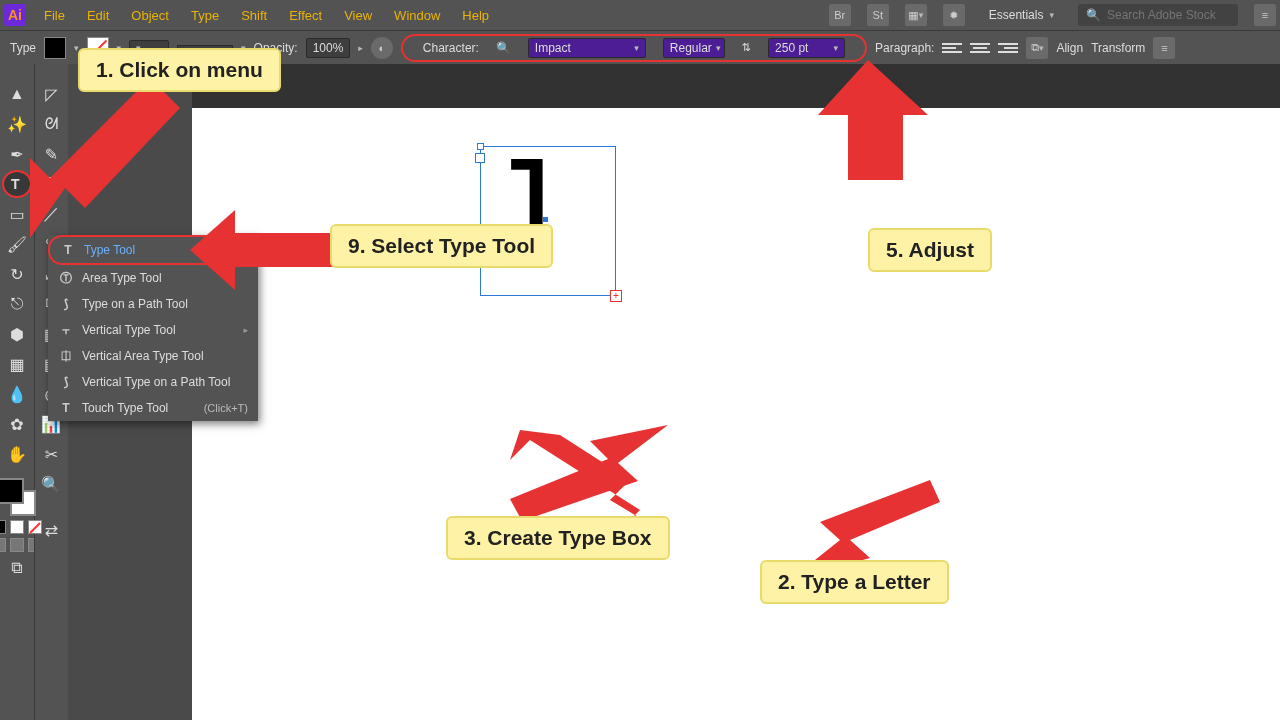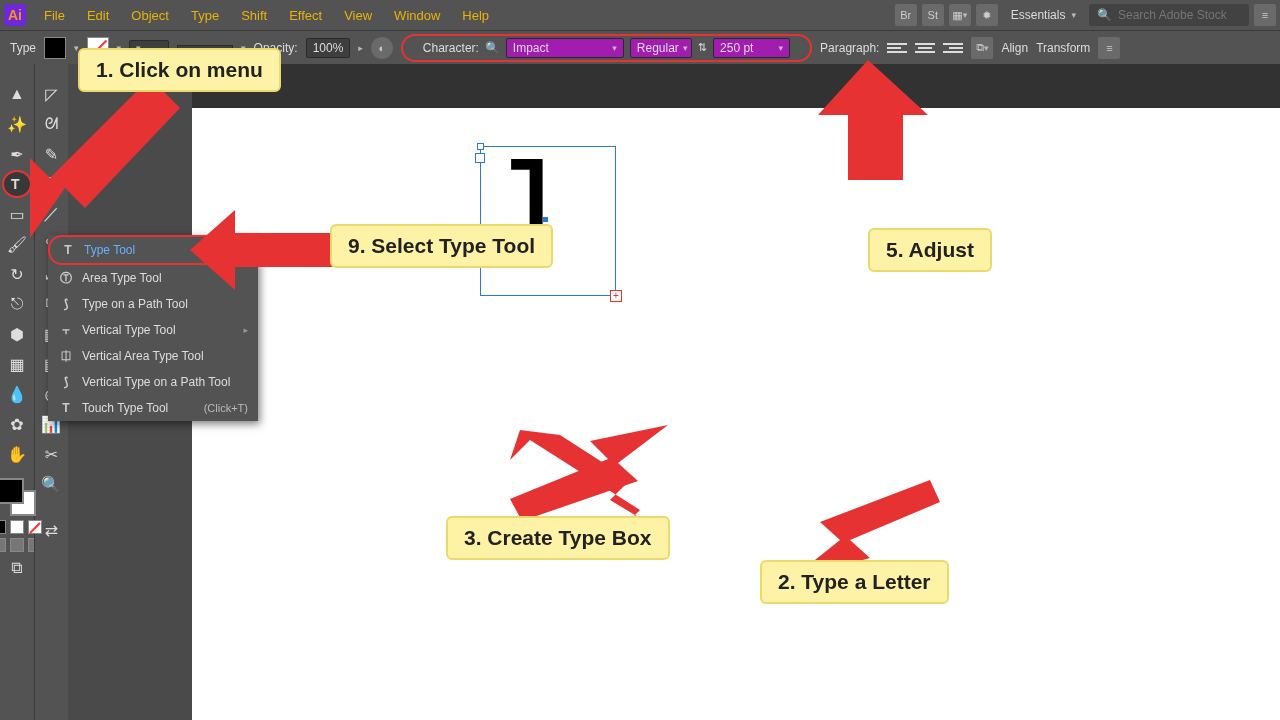--- a/index.html
+++ b/index.html
@@ -2,37 +2,37 @@
 <html><head>
 <meta charset="utf-8">
 <style>
 * { margin: 0; padding: 0; box-sizing: border-box; font-family: -apple-system, "Segoe UI", Arial, sans-serif; }
 body { background: #323232; width: 1280px; height: 720px; overflow: hidden; position: relative; }
 
 
 .menubar { height: 30px; background: #535353; display: flex; align-items: center; padding: 0 4px; gap: 2px; }
 .app-logo { width: 22px; height: 22px; background: #6d28d9; color: #f7931e; font-weight: bold; font-size: 14px; display: flex; align-items: center; justify-content: center; border-radius: 3px; margin-right: 6px; }
 .menu-item { color: #eab308; font-size: 13px; padding: 4px 10px; cursor: pointer; }
-.menubar-right { margin-left: auto; display: flex; align-items: center; gap: 5px; }
+.menubar-right { margin-left: auto; display: flex; align-items: center; gap: 16px; }
 .quick-icon { width: 22px; height: 22px; background: #6a6a6a; color: #ccc; font-size: 11px; display: flex; align-items: center; justify-content: center; border-radius: 2px; cursor: pointer; }
 .workspace-switch { color: #ddd; font-size: 12px; padding: 3px 8px; display: flex; align-items: center; gap: 6px; cursor: pointer; }
 .search-stock { background: #424242; color: #aaa; font-size: 12px; padding: 4px 8px; border-radius: 3px; display: flex; align-items: center; gap: 6px; width: 160px; }
 .search-stock input { background: transparent; border: none; color: #ddd; font-size: 12px; outline: none; width: 100%; }
 .chev { font-size: 9px; color: #bbb; }
 
 
 .options-bar { height: 34px; background: #535353; border-top: 1px solid #3a3a3a; display: flex; align-items: center; padding: 0 10px; gap: 8px; color: #ddd; font-size: 12px; }
 .opt-label { color: #ddd; }
 .swatch-fill { width: 22px; height: 22px; background: #000; border: 1px solid #888; }
 .swatch-stroke { width: 22px; height: 22px; background: #fff; border: 1px solid #888; position: relative; }
 .swatch-stroke::after { content:''; position:absolute; left:-2px; right:-2px; top:50%; border-top:2px solid #f33; transform: rotate(-45deg); }
 .drop-field { background: #3e3e3e; border: 1px solid #2a2a2a; padding: 2px 6px; display: flex; align-items: center; gap: 4px; border-radius: 2px; }
 .num-field { background: #3e3e3e; border: 1px solid #2a2a2a; padding: 2px 6px; width: 56px; color:#ddd; }
-.char-group { display: flex; align-items: center; gap: 6px; border: 2px solid #e63232; border-radius: 18px; padding: 2px 20px; }
-.char-group .drop-field { background: #a21caf; }
+.char-group { display: flex; align-items: center; gap: 17px; border: 2px solid #e63232; border-radius: 18px; padding: 2px 20px; }
+.char-group .drop-field { background: #4c1d95; }
 .align-btn { width: 20px; height: 20px; display: flex; flex-direction: column; justify-content: center; gap: 2px; cursor: pointer; }
 .align-btn span { height: 2px; background: #ddd; }
 
 
 .left-area { position: absolute; left: 0; top: 64px; bottom: 0; display: flex; }
 .tool-col { width: 34px; background: #535353; display: flex; flex-direction: column; align-items: center; padding-top: 18px; gap: 6px; }
 .tool-col + .tool-col { border-left: 1px solid #3a3a3a; }
 .tool { width: 26px; height: 24px; display: flex; align-items: center; justify-content: center; color: #ddd; font-size: 16px; cursor: pointer; }
 .tool.selected { outline: 2px solid #e63232; border-radius: 50%; background: #383838; }
 .tool.selected svg, .tool svg { width: 16px; height: 16px; }

